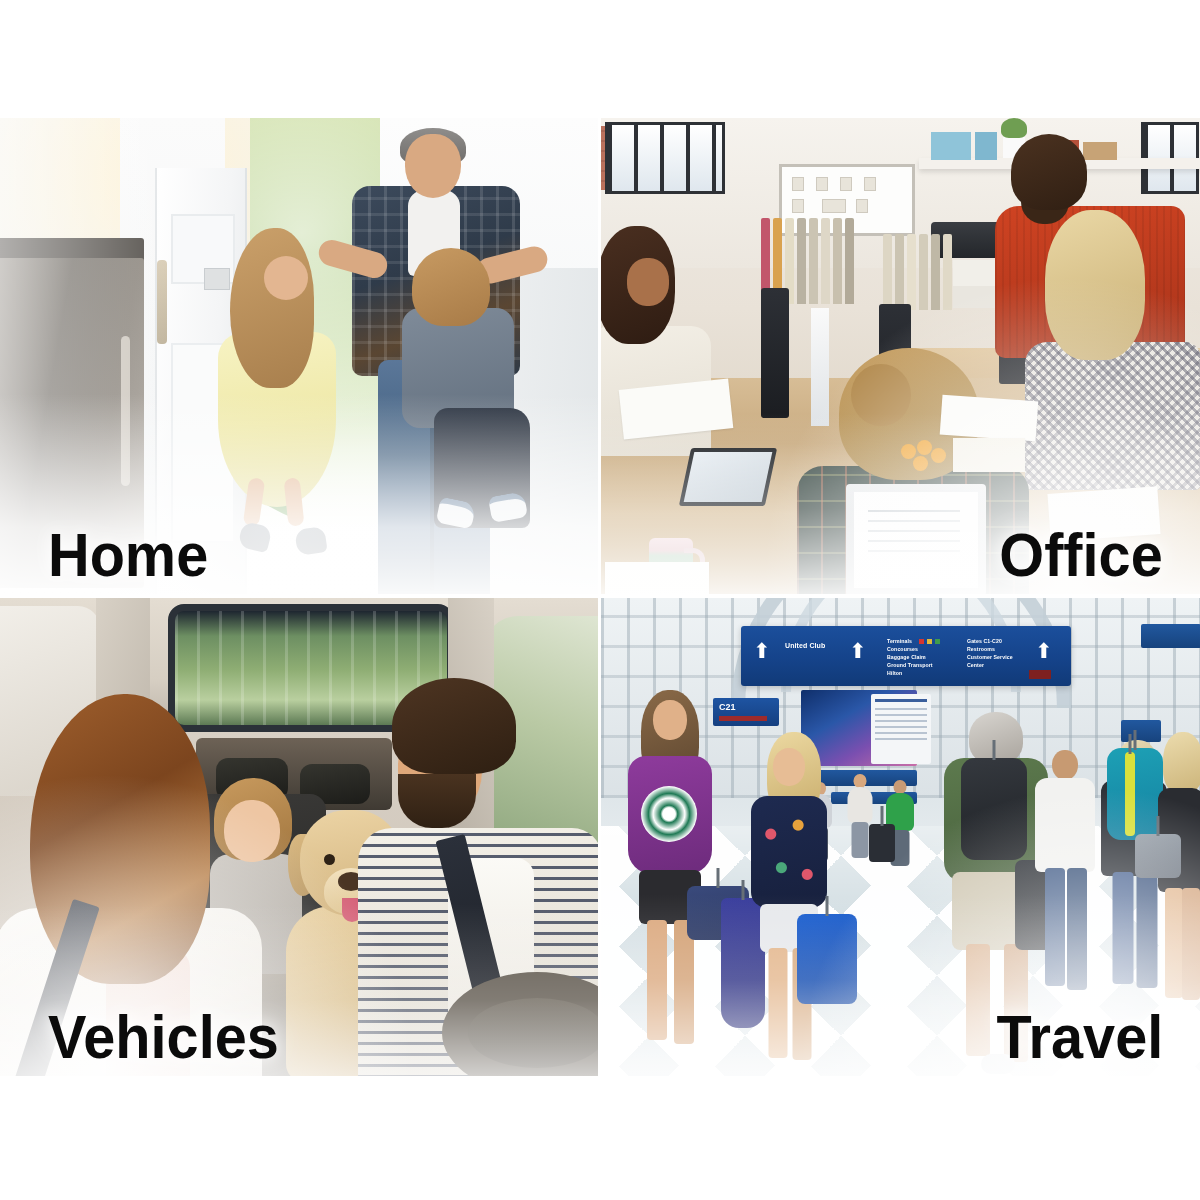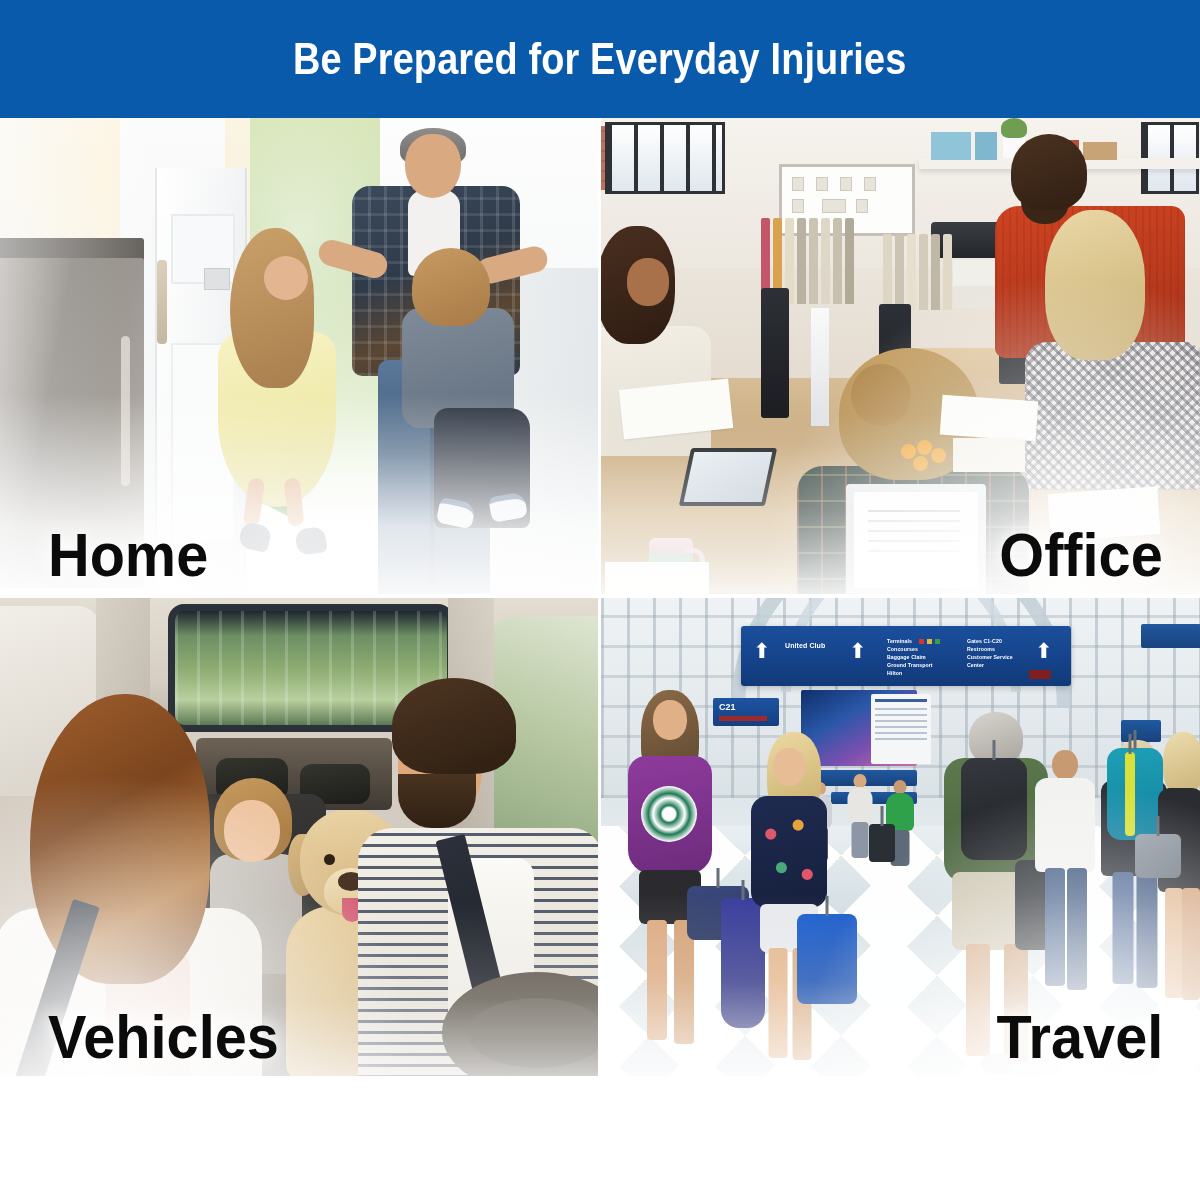--- a/index.html
+++ b/index.html
@@ -373,23 +373,20 @@
     top:-18px; width:3px; height:20px; background:#666f77; }
   .trv-fade { background:
     linear-gradient(180deg, rgba(255,255,255,0) 62%, rgba(255,255,255,0.2) 80%, rgba(255,255,255,0.78) 100%),
     radial-gradient(ellipse at 82% 98%, rgba(255,255,255,0.96) 0%, rgba(255,255,255,0) 42%); }
 </style>
 </head>
 <body>
 
 <div id="page">
 
-  <div id="header">
-    <div id="header-title">Be Prepared for Everyday Injuries</div>
-  </div>
 
   <div id="grid">
 
     <div class="cell tl">
       <div class="scene">
         <div class="home-bg"></div>
         <div class="home-outside"></div>
         <div class="home-rightwall"></div>
         <div class="home-rightpanel"></div>
         <div class="home-wallpanel"></div>

